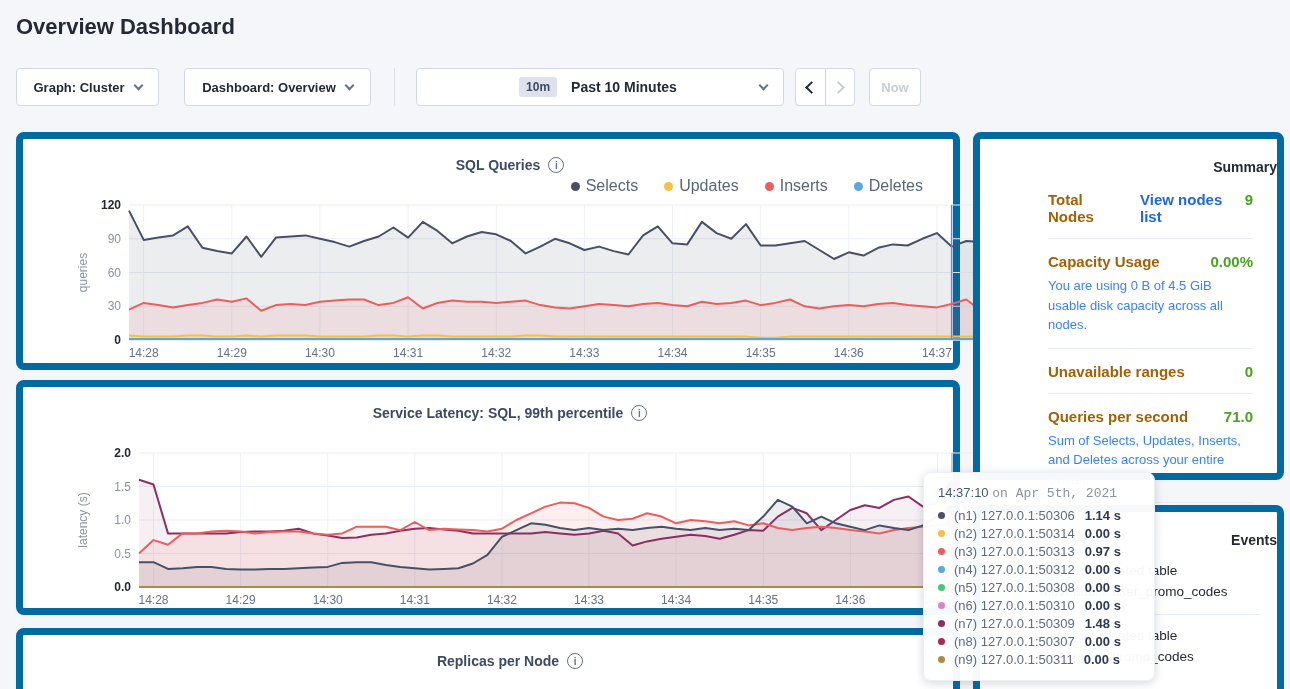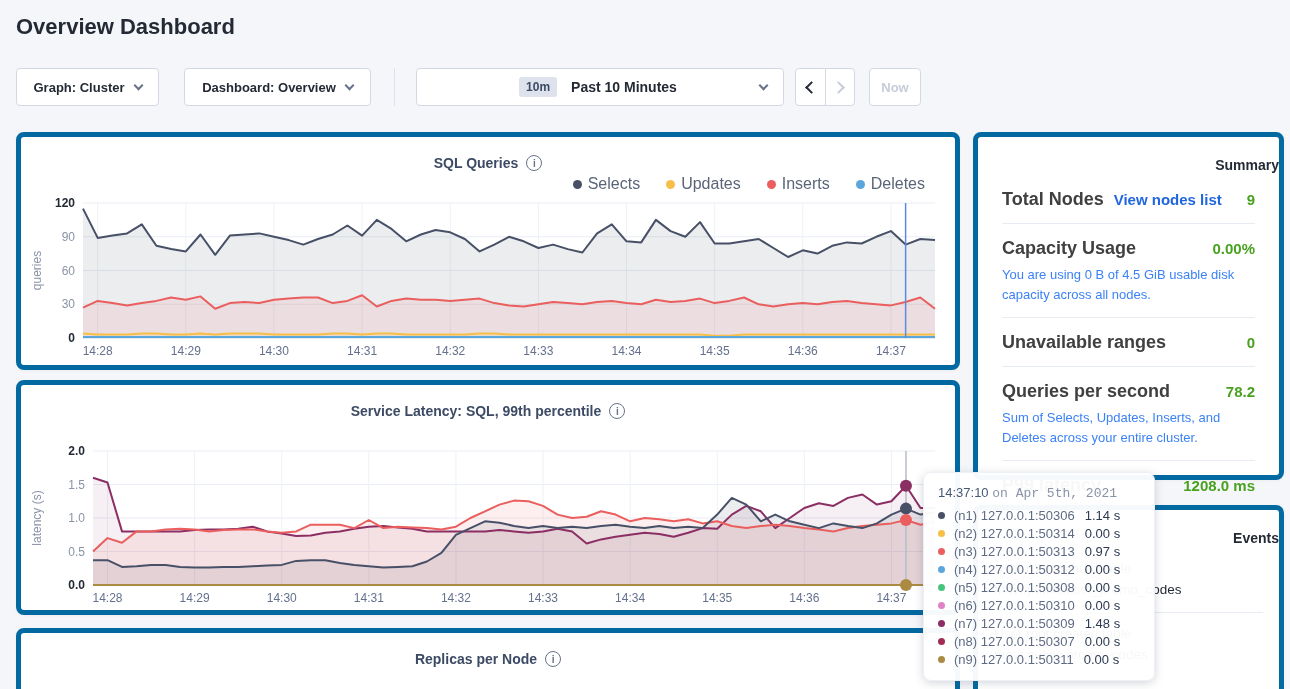--- a/index.html
+++ b/index.html
@@ -26,22 +26,22 @@
                background:#fff; border:1px solid #d3d9e4; border-radius:4px; }
   .nav-btn { flex:1; display:flex; align-items:center; justify-content:center; cursor:pointer; }
   .nav-btn + .nav-btn { border-left:1px solid #d3d9e4; }
   .chev-left { width:9px; height:9px; border-left:2.5px solid #242a35; border-bottom:2.5px solid #242a35;
                transform:rotate(45deg); margin-left:3px; }
   .chev-right { width:9px; height:9px; border-right:2.5px solid #c6ccd8; border-bottom:2.5px solid #c6ccd8;
                 transform:rotate(-45deg); margin-right:3px; }
   #btn-now { position:absolute; left:869px; top:68px; width:52px; color:#c6ccd8; }
 
   
-  .card { position:absolute; background:#fff; border:5px solid #0369a1; border-radius:8px;
-          box-shadow:0 1px 3px rgba(70,80,100,0.05); }
+  .card { position:absolute; background:#fff; border:7px solid #0369a1; border-radius:8px;
+          box-shadow:0 1px 3px rgba(70,80,100,0.05);padding-left:44px; }
   #card-sql      { left:16px;  top:132px; width:944px; height:238px; }
   #card-latency  { left:16px;  top:380px; width:944px; height:235px; }
   #card-replicas { left:16px;  top:628px; width:944px; height:120px; }
   #card-summary  { left:973px; top:132px; width:311px; height:348px; }
   #card-events   { left:973px; top:505px; width:311px; height:240px; }
 
   .chart-title-row { display:flex; justify-content:center; align-items:center; gap:8px; margin-top:16px; height:20px; }
   .chart-title { font-size:14px; font-weight:700; color:#3c4a64; }
   .info-icon { width:16px; height:16px; border:1.5px solid #67728a; border-radius:50%;
                color:#67728a; font-size:10px; font-weight:700; display:flex;
@@ -52,40 +52,40 @@
   .legend-dot { width:9px; height:9px; border-radius:50%; }
   svg.chart { display:block; }
   svg text { font-family:"Liberation Sans", sans-serif; }
 
   
   .panel-title { text-align:right; font-size:14px; font-weight:700; color:#242a35; margin:20px 0 2px; }
   .summary-body { padding:0 24px; }
   .summary-row { padding:14px 0 13px; border-bottom:1px solid #e7ecf3; }
   .summary-row:last-child { border-bottom:none; }
   .summary-line { display:flex; align-items:baseline; }
-  .summary-label { font-size:18px; font-weight:700; color:#404040; }
+  .summary-label { font-size:15px; font-weight:700; color:#a16207; }
   .summary-link { font-size:15px; font-weight:700; color:#2066e0; margin-left:10px; cursor:pointer; }
   .summary-value { margin-left:auto; font-size:15px; font-weight:700; color:#48a11f; }
   .summary-desc { font-size:13px; color:#3b82f6; line-height:1.5; margin-top:6px; }
 
   
   .events-body { padding:0 16px; }
   .event-item { font-size:13.5px; color:#242a35; line-height:1.55; padding:11px 0; border-bottom:1px solid #e7ecf3; }
   .event-item:last-child { border-bottom:none; }
 
   
   .tooltip { position:absolute; left:923px; top:472px; width:232px; z-index:20;
              background:rgba(255,255,255,0.96); border:1px solid #eceff4; border-radius:8px;
              box-shadow:0 2px 10px rgba(60,70,90,0.22); padding:12px 14px; }
   .tooltip-header { font-size:13px; color:#475872; margin-bottom:5px; }
   .tooltip-date { color:#8a93a7;font-family:Liberation Mono, monospace; }
   .tooltip-row { display:flex; align-items:center; height:18px; font-size:13px; }
   .tooltip-dot { width:7px; height:7px; border-radius:50%; margin-right:9px; flex:none; }
   .tooltip-label { color:#5f6b84; }
-  .tooltip-value { font-weight:400; color:#2c3a52; margin-left:10px; }
+  .tooltip-value { font-weight:700; color:#2c3a52; margin-left:10px; }
 </style>
 </head>
 <body>
 
 <div class="app">
 
   <div class="page-title">Overview Dashboard</div>
 
   <div class="btn" id="dd-graph">
     <span>Graph: Cluster</span>
@@ -258,21 +258,21 @@
       </div>
       <div class="summary-row">
         <div class="summary-line">
           <span class="summary-label">Unavailable ranges</span>
           <span class="summary-value">0</span>
         </div>
       </div>
       <div class="summary-row">
         <div class="summary-line">
           <span class="summary-label">Queries per second</span>
-          <span class="summary-value">78.2</span>
+          <span class="summary-value">71.0</span>
         </div>
         <div class="summary-desc">Sum of Selects, Updates, Inserts, and Deletes across your entire cluster.</div>
       </div>
       <div class="summary-row">
         <div class="summary-line">
           <span class="summary-label">P99 latency</span>
           <span class="summary-value">1208.0 ms</span>
         </div>
       </div>
     </div>

